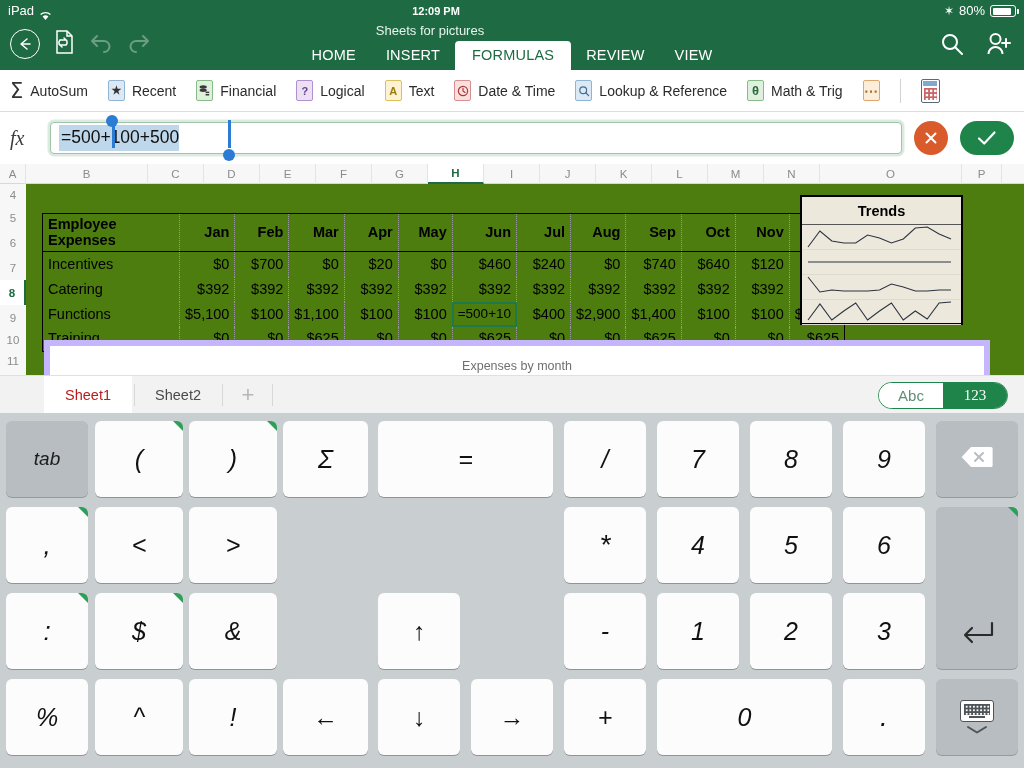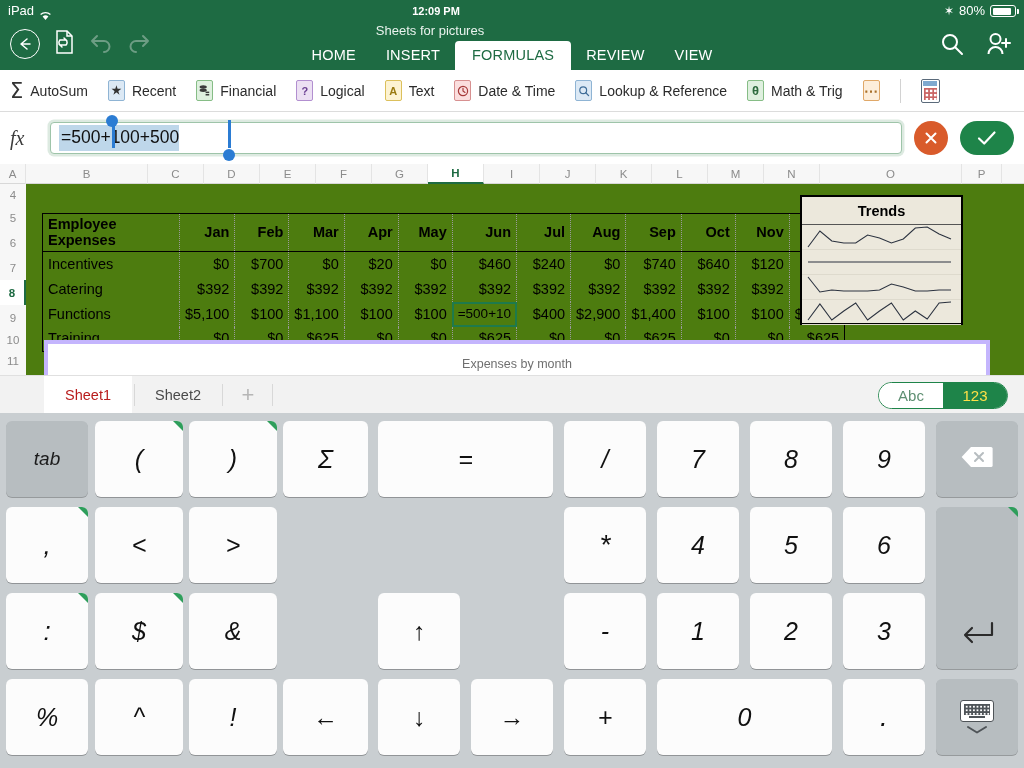--- a/index.html
+++ b/index.html
@@ -138,39 +138,39 @@
   td.activecell { outline: 2px solid #1e7a4c; outline-offset: -2px; position: relative; }
   .trends {
     position: absolute; left: 826px; top: 195px; width: 163px; height: 130px;
     background: #ece8dc; border: 2px solid #000;
   }
   .trends .thdr { height: 28px; text-align: center; font-size: 14.5px; font-weight: bold;
                   line-height: 28px; border-bottom: 1.3px solid #555; }
   .spark { height: 25px; border-bottom: 1px solid #dedacd; }
   .chartbox {
     position: absolute; left: 44px; top: 340px; width: 946px; height: 44px;
-    background: #ffffff; border: 4px solid #c4b5fd;
+    background: #ffffff; border: 6px solid #c4b5fd;
   }
   .chartbox .cap { text-align: center; font-size: 12.5px; color: #6f6f6f; line-height: 40px; }
 
   
   .tabbar { position: absolute; top: 375px; left: 0; width: 1024px; height: 38px;
             background: #f2f2f2; border-top: 1px solid #e0e0e0; }
   .stab { position: absolute; top: 0; height: 38px; display: flex; align-items: center;
           justify-content: center; font-size: 14.5px; color: #4a4a4a; }
   .stab.active { background: #ffffff; color: #b91c1c; }
   .tabsep { position: absolute; top: 8px; width: 1px; height: 22px; background: #d8d8d8; }
   .addtab { position: absolute; top: 0; height: 38px; width: 44px; left: 226px;
             display:flex; align-items:center; justify-content:center; font-size: 22px; color:#b6b6b6; }
   .toggle { position: absolute; right: 16px; top: 6px; width: 130px; height: 27px;
             border: 1.4px solid #1e8449; border-radius: 14px; overflow: hidden; display: flex; }
   .toggle .half { flex: 1; display: flex; align-items: center; justify-content: center;
                   font-size: 15px; }
   .toggle .half.off { background: #ffffff; color: #5e8f72; }
-  .toggle .half.on  { background: #1e8449; color: #fde047; }
+  .toggle .half.on  { background: #1e8449; color: #ffffff; font-family: Liberation Serif, serif; }
 
   
   .kb { position: absolute; top: 413px; left: 0; width: 1024px; height: 355px; background: #c9ced1; }
   .key { position: absolute; background: #fcfcfc; border-radius: 6px;
          box-shadow: 0 1px 0 rgba(0,0,0,.28);
          display: flex; align-items: center; justify-content: center;
          font-size: 25px; color: #111; overflow: hidden; font-style: italic; }
   .key.gray { background: #b7bdc0; box-shadow: 0 1px 0 rgba(0,0,0,.25); }
   .key .alt { position: absolute; top: 0; right: 0; width: 0; height: 0;
               border-top: 10px solid #2e9e5b; border-left: 10px solid transparent; }

